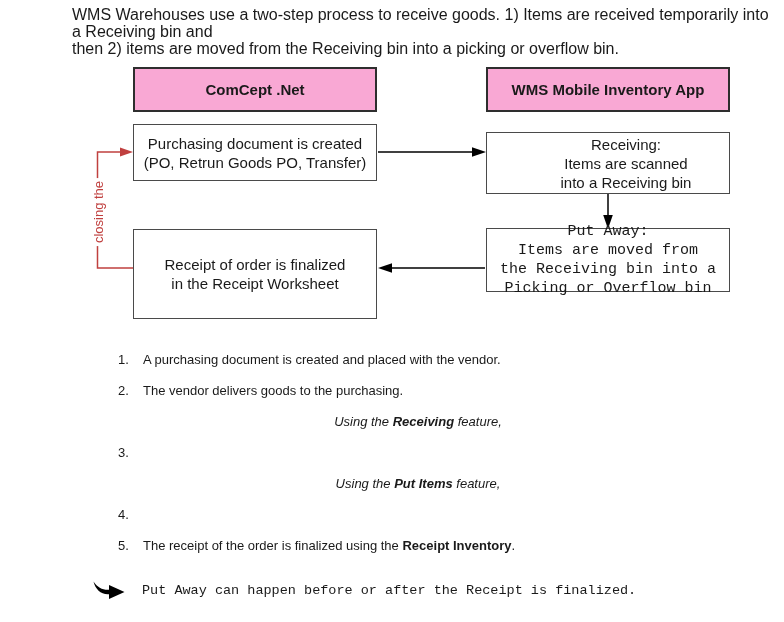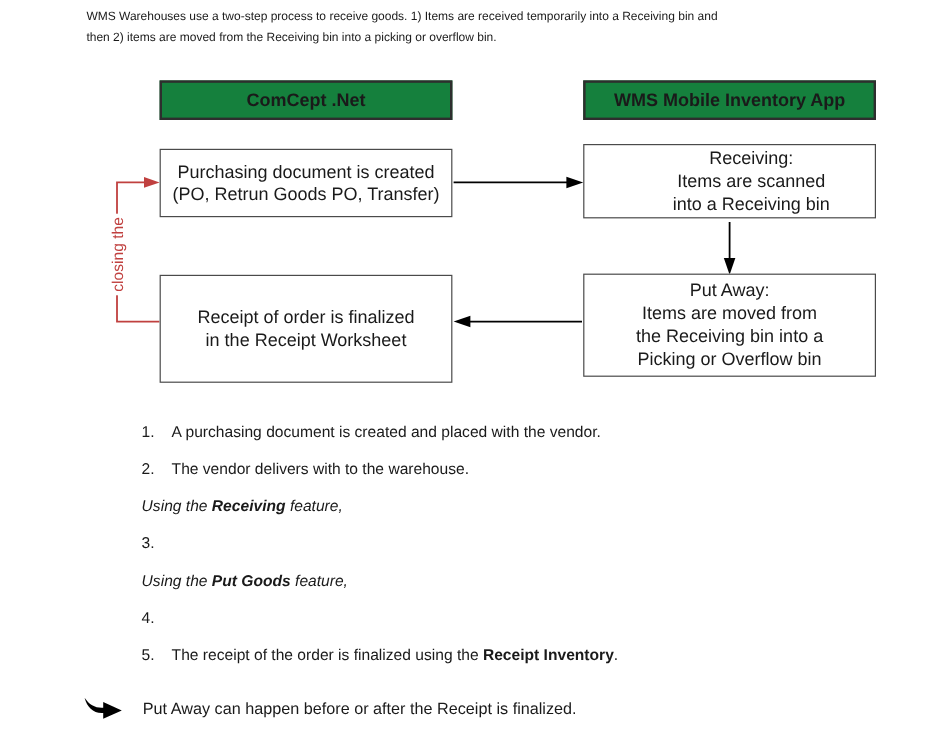--- a/index.html
+++ b/index.html
@@ -2,52 +2,52 @@
 <html><head>
 <meta charset="utf-8">
 <style>
   html,body{margin:0;padding:0;background:#ffffff;}
   .page{
     position:relative;width:784px;height:622px;background:#ffffff;
     font-family:"Liberation Sans", sans-serif;color:#1a1a1a;overflow:hidden;
   }
   .intro{
     position:absolute;left:72px;top:6px;width:706px;
-    font-size:10px;line-height:17px;white-space:pre-line;
+    font-size:16px;line-height:17px;white-space:pre-line;
   }
   .hdr{
-    position:absolute;width:244px;height:33px;background:#15803d;
+    position:absolute;width:244px;height:45px;background:#f9a8d4;
     border:2px solid #2e2e2e;box-sizing:border-box;
     display:flex;align-items:center;justify-content:center;
     font-weight:bold;font-size:15px;
   }
   .hdr-left{left:133px;top:67px;}
   .hdr-right{left:486px;top:67px;}
   .fbox{
     position:absolute;width:244px;background:#ffffff;
     border:1.5px solid #4a4a4a;box-sizing:border-box;
     display:flex;align-items:center;justify-content:center;text-align:center;
     font-size:15px;line-height:19px;white-space:pre-line;
   }
   .box-purchasing{left:133px;top:124px;height:57px;}
-  .box-receiving{left:486px;top:120px;height:62px;padding-left:36px;}
+  .box-receiving{left:486px;top:132px;height:62px;padding-left:36px;}
   .box-receipt{left:133px;top:229px;height:90px;}
-  .box-putaway{left:486px;top:228px;height:86px;}
+  .box-putaway{left:486px;top:228px;height:64px;font-family:Liberation Mono, monospace;}
   .connectors{position:absolute;left:0;top:0;width:784px;height:622px;pointer-events:none;}
   .red-label{
     position:absolute;left:98px;top:212px;
     transform:translate(-50%,-50%) rotate(-90deg);
     color:#c0403f;font-size:13px;background:#ffffff;padding:1px 3px;white-space:nowrap;
   }
   .steps{position:absolute;left:118px;top:352px;width:600px;font-size:13px;}
   .step-row{display:flex;line-height:16px;margin-bottom:15px;}
   .step-num{width:25px;flex:0 0 25px;}
-  .step-italic{font-style:italic;line-height:16px;margin-bottom:15px;}
+  .step-italic{font-style:italic;line-height:16px;margin-bottom:15px;text-align:center;}
   .step-italic b{font-style:italic;}
-  .note{position:absolute;left:69px;top:579px;display:flex;align-items:center;}
+  .note{position:absolute;left:92px;top:579px;display:flex;align-items:center;font-family:Liberation Mono, monospace;}
   .note-icon{width:34px;height:22px;flex:0 0 34px;}
   .note-text{margin-left:16px;font-size:13.5px;}
 </style>
 </head>
 <body>
 
 <div class="page">
 
   <div class="intro">WMS Warehouses use a two-step process to receive goods. 1) Items are received temporarily into a Receiving bin and
 then 2) items are moved from the Receiving bin into a picking or overflow bin.</div>
@@ -92,27 +92,27 @@
 
   <div class="red-label">closing the</div>
 
   <div class="steps">
     <div class="step-row">
       <span class="step-num">1.</span>
       <span>A purchasing document is created and placed with the vendor.</span>
     </div>
     <div class="step-row">
       <span class="step-num">2.</span>
-      <span>The vendor delivers with to the warehouse.</span>
+      <span>The vendor delivers goods to the purchasing.</span>
     </div>
     <div class="step-italic"><span>Using the </span><b>Receiving</b><span> feature,</span></div>
     <div class="step-row">
       <span class="step-num">3.</span>
     </div>
-    <div class="step-italic"><span>Using the </span><b>Put Goods</b><span> feature,</span></div>
+    <div class="step-italic"><span>Using the </span><b>Put Items</b><span> feature,</span></div>
     <div class="step-row">
       <span class="step-num">4.</span>
     </div>
     <div class="step-row">
       <span class="step-num">5.</span>
       <span><span>The receipt of the order is finalized using the </span><b>Receipt Inventory</b><span>.</span></span>
     </div>
   </div>
 
   <div class="note">

